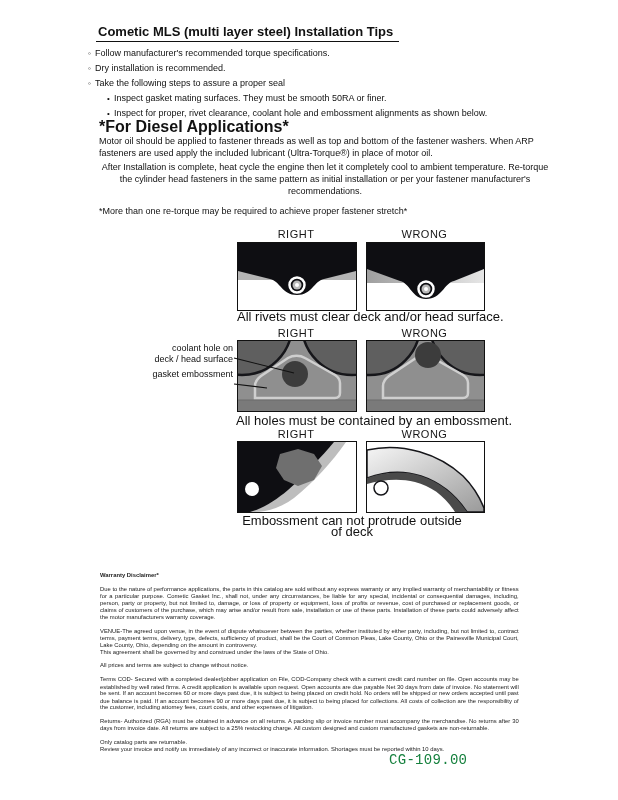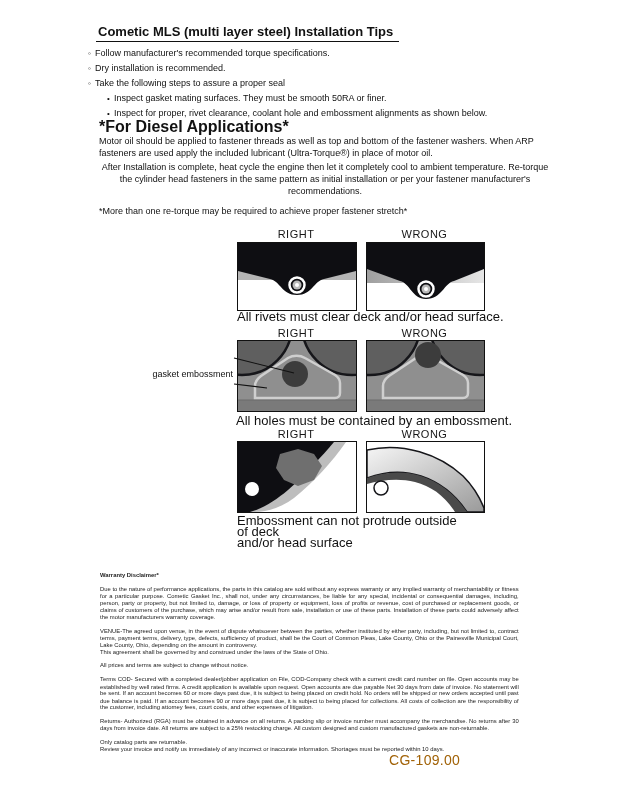--- a/index.html
+++ b/index.html
@@ -18,21 +18,21 @@
   .dg-label{font-size:11px;letter-spacing:.5px;color:#161616;text-align:center;width:118px;}
   .panel{border:1.5px solid #111;background:#fff;display:block;}
   .cap{font-size:13px;line-height:11px;color:#111;}
   .ann{font-size:9px;line-height:10.5px;text-align:right;width:130px;color:#111;}
   .leader{pointer-events:none;}
   .legal{left:100px;top:572px;width:628px;transform:scale(0.6667);transform-origin:0 0;
          font-size:8.8px;line-height:1.2;text-align:justify;color:#222;}
   .legal .lh{font-weight:bold;margin:0 0 10px;}
   .lp{margin:0 0 10px;}
   .lp.tight{margin:0;}
-  .footer{left:389px;top:752px;font-size:14px;color:#a16207;letter-spacing:.3px;}
+  .footer{left:389px;top:752px;font-size:14px;color:#15803d;letter-spacing:.3px;font-family:Liberation Mono, monospace;}
 </style>
 </head>
 <body>
 
 <div class="page">
 
   <div class="abs title">Cometic MLS (multi layer steel) Installation Tips</div>
 
   <div class="abs bullets">
     <div class="b-row">
@@ -93,20 +93,24 @@
       <circle cx="59" cy="46" r="4.5" fill="#b9b9b9"></circle>
       <circle cx="59" cy="46" r="2" fill="#fff"></circle>
     </g>
   </svg>
 
   <div class="abs cap" style="left:237px;top:311px;">All rivets must clear deck and/or head surface.</div>
 
   <div class="abs dg-label" style="left:237px;top:327px;">RIGHT</div>
   <div class="abs dg-label" style="left:366px;top:327px;width:117px;">WRONG</div>
 
+  <div class="abs ann" style="left:103px;top:343px;">
+    <div>coolant hole on</div>
+    <div>deck / head surface</div>
+  </div>
   <div class="abs ann" style="left:103px;top:369px;">gasket embossment</div>
 
   <svg class="abs leader" style="left:230px;top:352px;z-index:5;" width="70" height="42" viewBox="0 0 70 42">
     <line x1="4" y1="6" x2="64" y2="21" stroke="#111" stroke-width="1.1"></line>
     <line x1="4" y1="32" x2="37" y2="36" stroke="#111" stroke-width="1.1"></line>
   </svg>
 
   <svg class="abs panel" style="left:237px;top:340px;" width="118" height="70" viewBox="0 0 118 70">
     <rect width="118" height="70" fill="#8f8f8f"></rect>
     <rect y="59" width="118" height="11" fill="#7a7a7a"></rect>
@@ -146,23 +150,22 @@
         <stop offset="0" stop-color="#f5f5f5"></stop>
           <stop offset="1" stop-color="#9a9a9a"></stop>
       </linearGradient>
     </defs>
     <rect width="117" height="70" fill="#fff"></rect>
     <path d="M0,8 C36,0 72,12 96,34 C106,44 113,56 117,66 L117,70 L100,70 C88,52 72,40 54,34 C36,28 16,30 0,36 Z" fill="url(#g3)" stroke="#16161a" stroke-width="1.5"></path>
     <path d="M0,36 C16,30 36,28 54,34 C72,40 88,52 100,70 L88,70 C78,54 64,44 48,40 C32,36 14,38 0,42 Z" fill="#4a4a4a"></path>
     <circle cx="14" cy="46" r="7" fill="#fff" stroke="#16161a" stroke-width="1.5"></circle>
   </svg>
 
-  <div class="abs cap" style="left:237px;top:515px;width:230px;">
+  <div class="abs cap" style="left:237px;top:515px;width:230px;text-align:center;">
     <div>Embossment can not protrude outside of deck</div>
-    <div>and/or head surface</div>
   </div>
 
   <div class="abs legal">
     <div class="lh">Warranty Disclaimer*</div>
     <p class="lp">Due to the nature of performance applications, the parts in this catalog are sold without any express warranty or any implied warranty of merchantability or fitness for a particular purpose.  Cometic Gasket Inc., shall not, under any circumstances, be liable for any special, incidental or consequential damages, including, person, party or property, but not limited to, damage, or loss of property or equipment, loss of profits or revenue, cost of purchased or replacement goods, or claims of customers of the purchase, which may arise and/or result from sale, installation or use of these parts.  Installation of these parts could adversely affect the motor manufacturers warranty coverage.</p>
     <p class="lp tight">VENUE-The agreed upon venue, in the event of dispute whatsoever between the parties, whether instituted by either party, including, but not limited to, contract terms, payment terms, delivery, type, defects, sufficiency of product, shall be the Court of Common Pleas, Lake County, Ohio or the Painesville Municipal Court, Lake County, Ohio, depending on the amount in controversy.</p>
     <p class="lp">This agreement shall be governed by and construed under the laws of the State of Ohio.</p>
     <p class="lp">All prices and terms are subject to change without notice.</p>
     <p class="lp">Terms COD- Secured with a completed dealer/jobber application on File, COD-Company check with a current credit card number on file.  Open accounts may be established by well rated firms.  A credit application is available upon request.  Open accounts are due payable Net 30 days from date of invoice.  No statement will be sent.  If an account becomes 60 or more days past due, it is subject to being placed on credit hold.  No orders will be shipped or new orders accepted until past due balance is paid.  If an account becomes 90 or more days past due, it is subject to being placed for collections.  All costs of collection are the responsibility of the customer, including attorney fees, court costs, and other expenses of litigation.</p>
     <p class="lp">Returns- Authorized (RGA) must be obtained in advance on all returns.  A packing slip or invoice number must accompany the merchandise.  No returns after 30 days from invoice date.  All returns are subject to a 25% restocking charge.  All custom designed and custom manufactured gaskets are non-returnable.</p>

